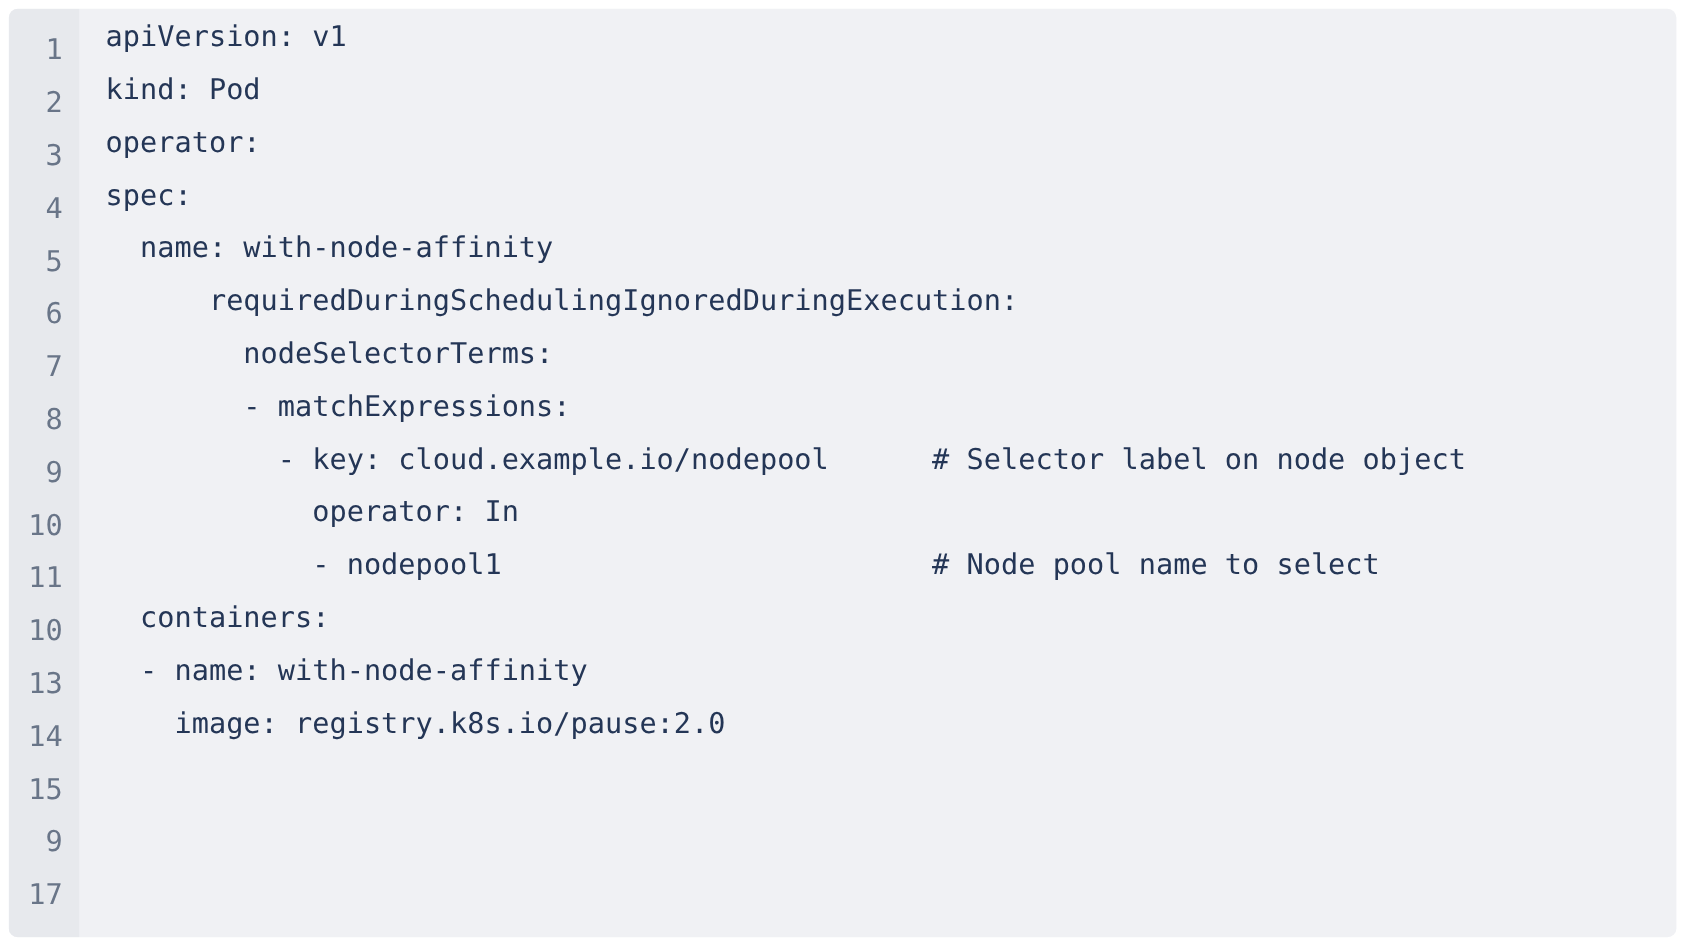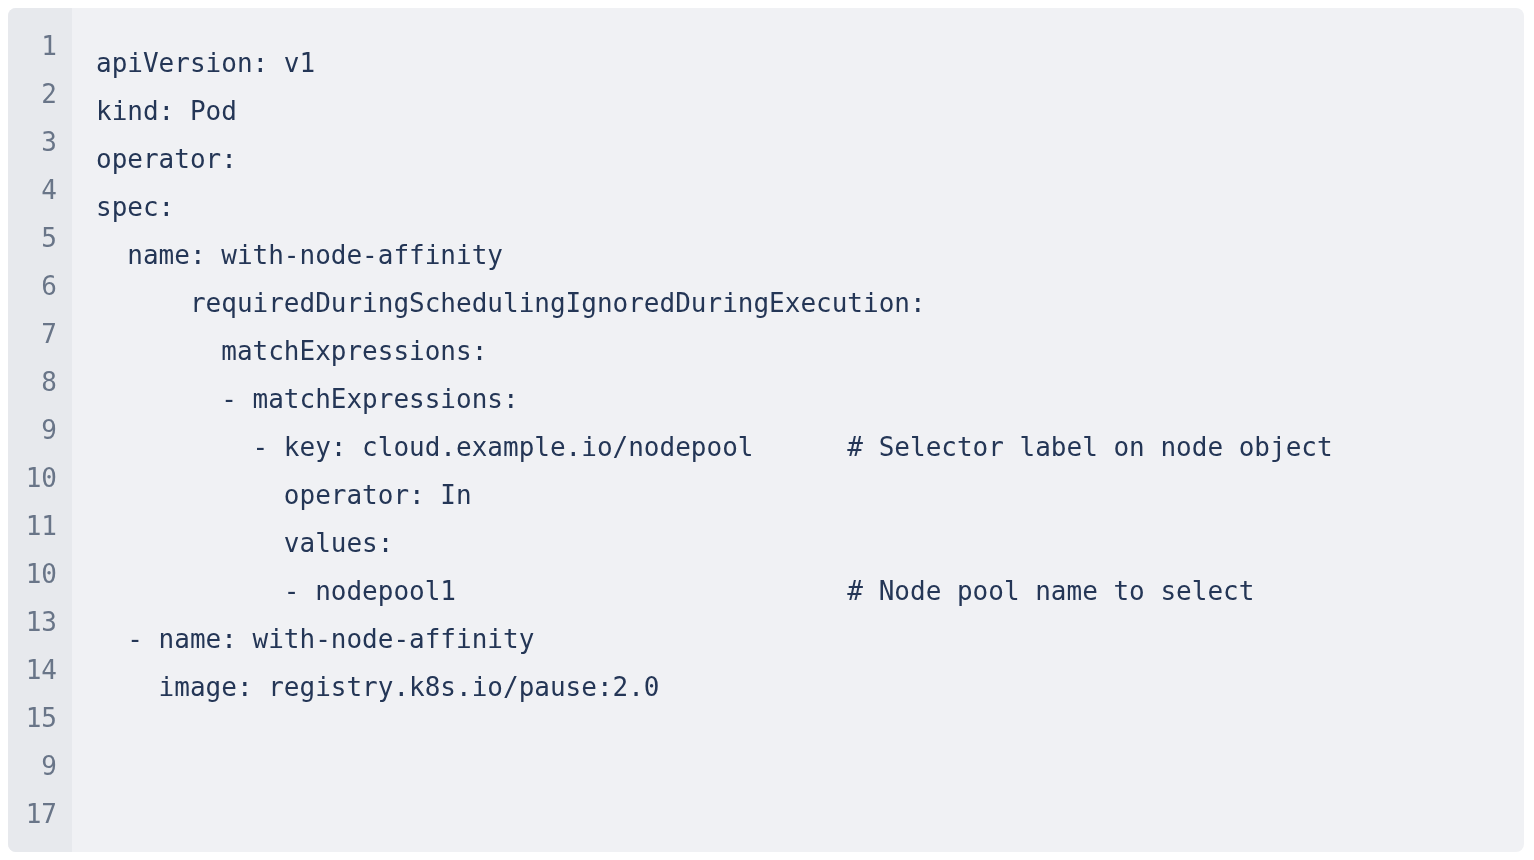--- a/index.html
+++ b/index.html
@@ -32,21 +32,21 @@
     text-align: right;
     user-select: none;
   }
   .ln {
     height: 48px;
     padding-right: 15px;
     color: #697588;
   }
   .code-area {
     flex: 1 1 auto;
-    padding: 31px 0 14px 24px;
+    padding: 2px 0 14px 24px;
     box-sizing: border-box;
     overflow: hidden;
   }
   .cl {
     height: 48px;
     white-space: pre;
     color: #243656;
   }
 </style>
 </head>
@@ -72,22 +72,22 @@
       <div class="ln">9</div>
       <div class="ln">17</div>
     </div>
   <div class="code-area">
       <div class="cl">apiVersion: v1</div>
       <div class="cl">kind: Pod</div>
       <div class="cl">operator:</div>
       <div class="cl">spec:</div>
       <div class="cl">  name: with-node-affinity</div>
       <div class="cl">      requiredDuringSchedulingIgnoredDuringExecution:</div>
-      <div class="cl">        matchExpressions:</div>
+      <div class="cl">        nodeSelectorTerms:</div>
       <div class="cl">        - matchExpressions:</div>
       <div class="cl">          - key: cloud.example.io/nodepool      # Selector label on node object</div>
       <div class="cl">            operator: In</div>
-      <div class="cl">            values:</div>
       <div class="cl">            - nodepool1                         # Node pool name to select</div>
+      <div class="cl">  containers:</div>
       <div class="cl">  - name: with-node-affinity</div>
       <div class="cl">    image: registry.k8s.io/pause:2.0</div>
     </div>
 </div>
 
 </body></html>

